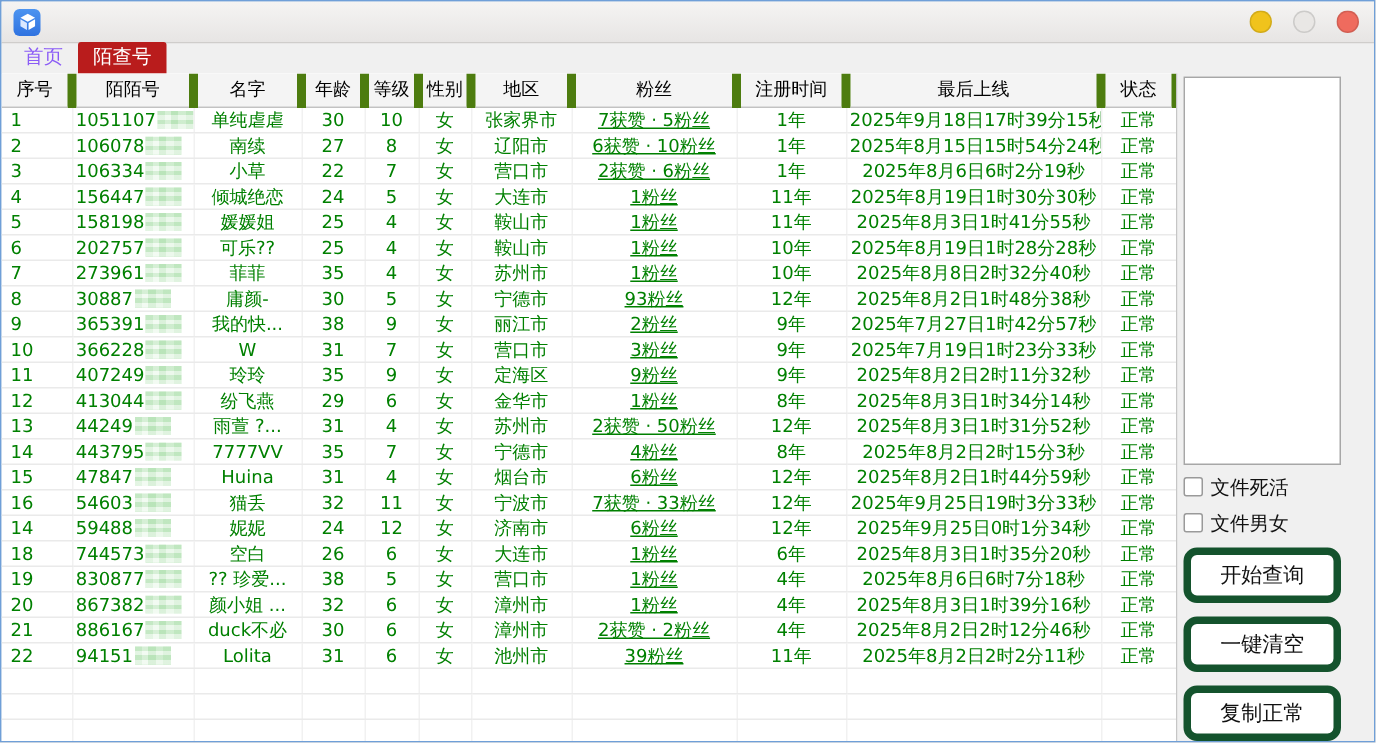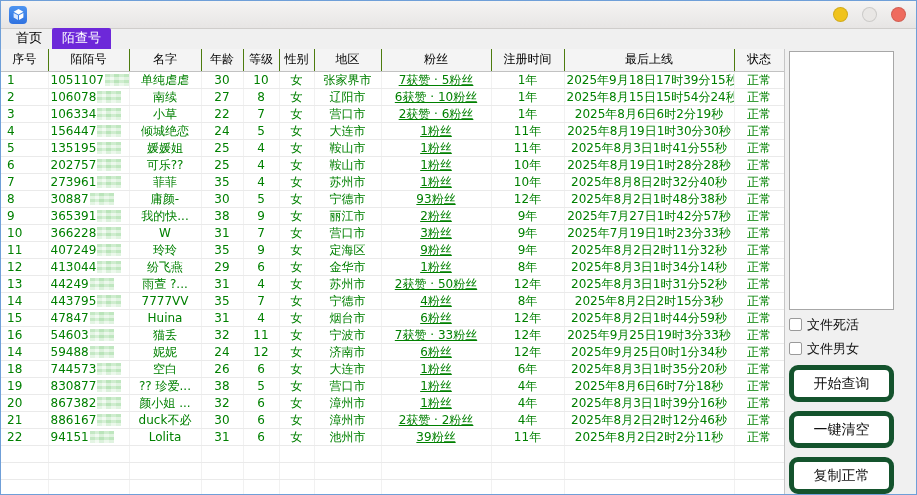--- a/index.html
+++ b/index.html
@@ -25,36 +25,36 @@
     display:flex; align-items:center; justify-content:center;
     margin-right:7px; flex:0 0 auto;
   }
   .title-text { font-size:13px; font-weight:bold; color:#1a1a1a; white-space:nowrap; }
   .win-controls { margin-left:auto; display:flex; gap:14px; align-items:center; }
   .ctrl { width:15px; height:15px; border-radius:50%; border:1px solid rgba(0,0,0,0.12); cursor:default; }
 
   
   .tabbar { height:20px; display:flex; align-items:flex-end; padding-left:5px; background:#f0f0f0; }
   .tab {
-    font-size:13px; padding:1px 10px 2px 10px; color:#000000;
+    font-size:13px; padding:1px 10px 2px 10px; color:#8b5cf6;
     border-radius:2px 2px 0 0; white-space:nowrap;
   }
-  .tab.active { background:#6d28d9; color:#fff; }
+  .tab.active { background:#b91c1c; color:#fff; }
 
   
   .main { position:absolute; top:48px; left:0; right:0; bottom:0; display:flex; }
 
   .table-wrap {
     width:784px; flex:0 0 784px; background:#fff; overflow:hidden;
     border-right:1px solid #c6c6c6;
   }
   table { table-layout:fixed; border-collapse:collapse; width:783px; font-size:12px; }
   thead th {
     height:22px; background:#f4f4f4; font-weight:normal; font-size:12px; color:#000;
-    border-bottom:1px solid #c2c2c2; border-right:1px solid #4d7c0f;
+    border-bottom:1px solid #c2c2c2; border-right:6px solid #4d7c0f;
     white-space:nowrap; overflow:hidden;
   }
   tbody td {
     height:16px; line-height:16px; padding:0 2px;
     border-bottom:1px solid #eaeaea; border-right:1px solid #f1f1f1;
     color:#008000; text-align:center; white-space:nowrap; overflow:hidden;
     font-size:12px;
   }
   tbody td.c-index { text-align:left; padding-left:6px; }
   tbody td.c-momo  { text-align:right; padding-right:21px;margin-left:24px; }
@@ -186,21 +186,21 @@
               <td class="c-level">5</td>
               <td class="c-gender">女</td>
               <td class="c-region">大连市</td>
               <td class="c-fans"><span class="fans-text">1粉丝</span></td>
               <td class="c-reg">11年</td>
               <td class="c-last">2025年8月19日1时30分30秒</td>
               <td class="c-status">正常</td>
             </tr>
             <tr>
               <td class="c-index">5</td>
-              <td class="c-momo"><span>135195</span><span class="mosaic"></span></td>
+              <td class="c-momo"><span>158198</span><span class="mosaic"></span></td>
               <td class="c-name">媛媛姐</td>
               <td class="c-age">25</td>
               <td class="c-level">4</td>
               <td class="c-gender">女</td>
               <td class="c-region">鞍山市</td>
               <td class="c-fans"><span class="fans-text">1粉丝</span></td>
               <td class="c-reg">11年</td>
               <td class="c-last">2025年8月3日1时41分55秒</td>
               <td class="c-status">正常</td>
             </tr>

